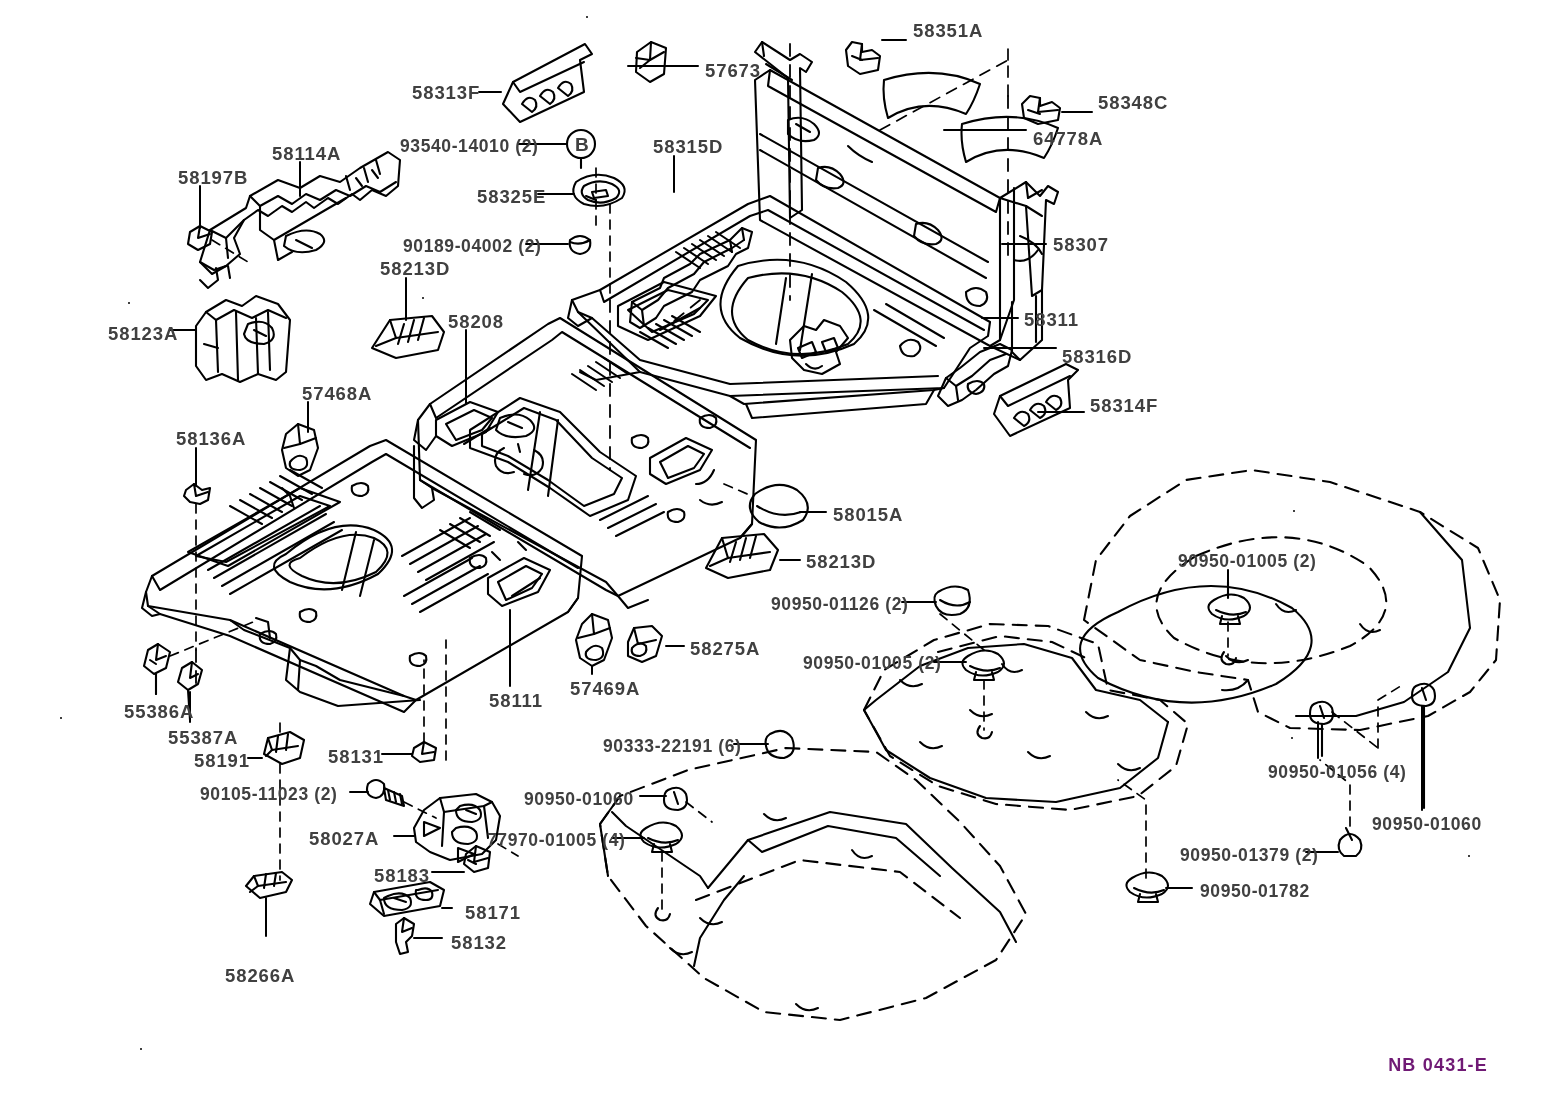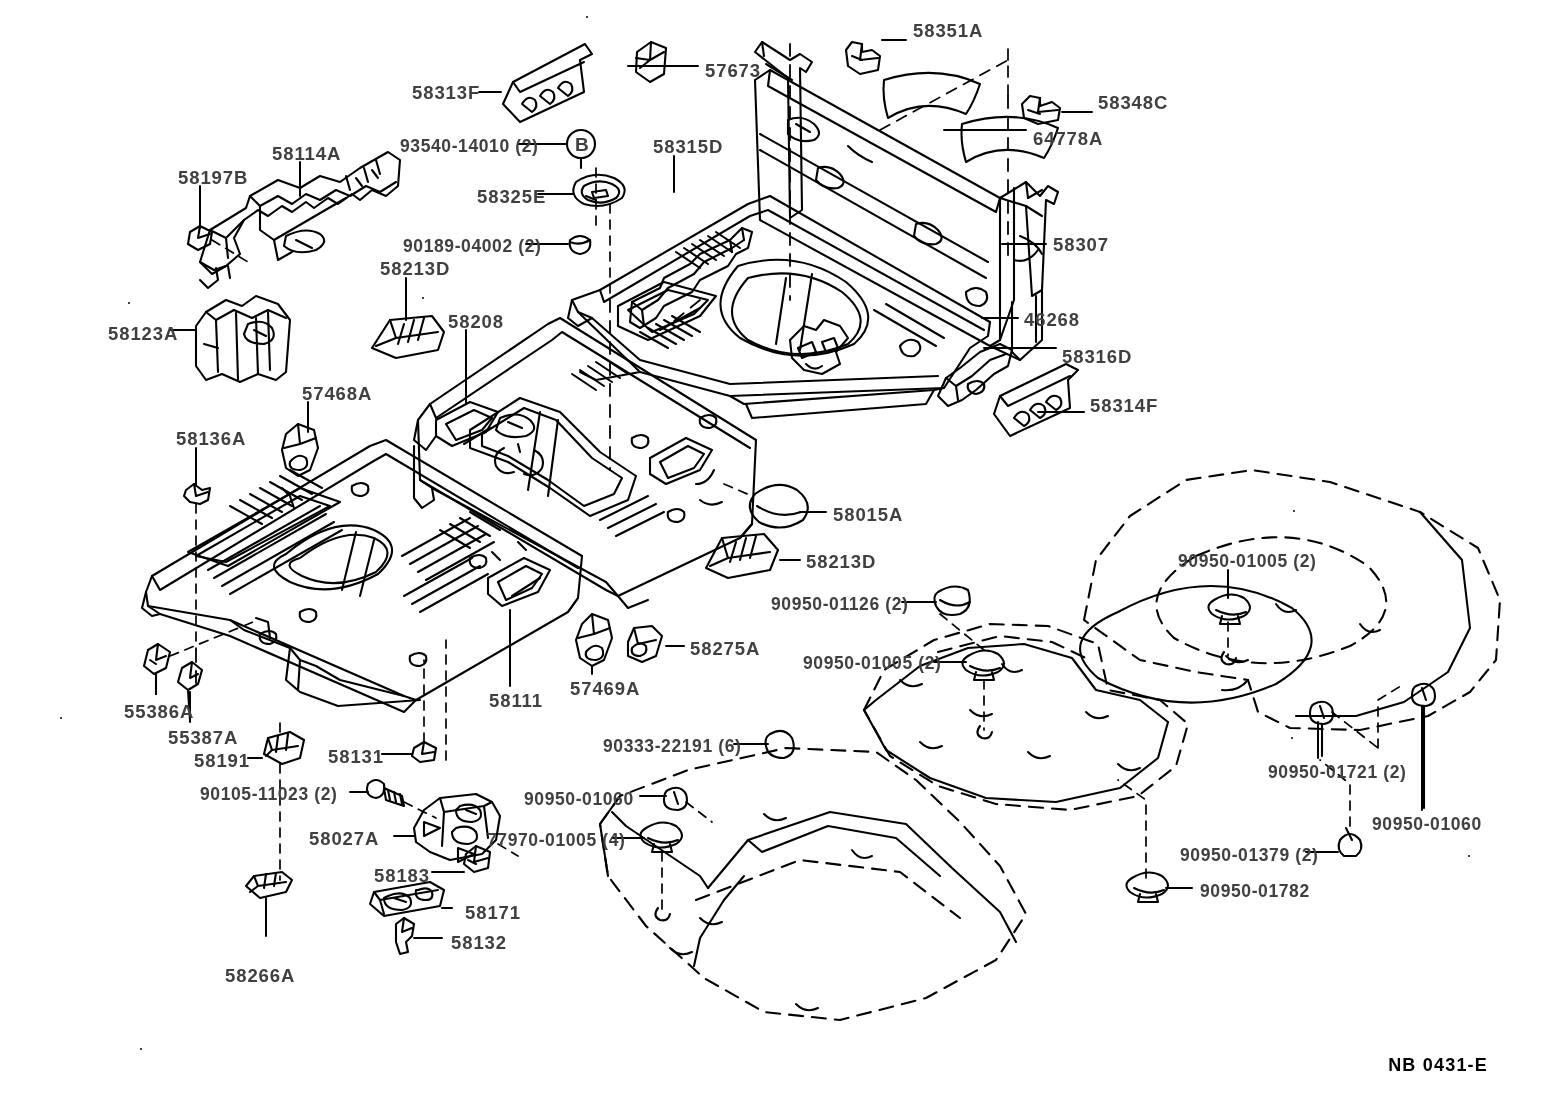--- a/index.html
+++ b/index.html
@@ -43,21 +43,21 @@
   }
   .plabel.sm { font-size: 17.5px; letter-spacing: 0.6px; }
   .dcode {
     position: absolute;
     right: 56px;
     bottom: 42px;
     font-family: "Liberation Sans", sans-serif;
     font-size: 18px;
     font-weight: bold;
     letter-spacing: 1.2px;
-    color: #000000;
+    color: #701a75;
     white-space: nowrap;
   }
   .speck { position:absolute; width:2px; height:2px; background:#000; border-radius:50%; }
 </style>
 </head>
 <body>
 
 <div id="diagram-root">
 
   <svg id="art-layer" viewBox="0 0 1544 1118" xmlns="http://www.w3.org/2000/svg">
@@ -697,39 +697,39 @@
       <div class="plabel" style="left: 272px; top: 145px;">58114A</div>
       <div class="plabel sm" style="left: 400px; top: 138px;">93540-14010 (2)</div>
       <div class="plabel" style="left: 653px; top: 138px;">58315D</div>
       <div class="plabel" style="left: 178px; top: 169px;">58197B</div>
       <div class="plabel" style="left: 477px; top: 188px;">58325E</div>
       <div class="plabel sm" style="left: 403px; top: 238px;">90189-04002 (2)</div>
       <div class="plabel" style="left: 1053px; top: 236px; text-align: right;">58307</div>
       <div class="plabel" style="left: 380px; top: 260px;">58213D</div>
       <div class="plabel" style="left: 108px; top: 325px;">58123A</div>
       <div class="plabel" style="left: 448px; top: 313px;">58208</div>
-      <div class="plabel" style="left: 1024px; top: 311px;">46268</div>
+      <div class="plabel" style="left: 1024px; top: 311px;">58311</div>
       <div class="plabel" style="left: 1062px; top: 348px;">58316D</div>
       <div class="plabel" style="left: 283px; top: 385px; margin-left: 19px;">57468A</div>
       <div class="plabel" style="left: 1090px; top: 397px;">58314F</div>
       <div class="plabel" style="left: 176px; top: 430px;">58136A</div>
       <div class="plabel" style="left: 833px; top: 506px;">58015A</div>
       <div class="plabel" style="left: 806px; top: 553px;">58213D</div>
       <div class="plabel sm" style="left: 1178px; top: 553px;">90950-01005 (2)</div>
       <div class="plabel sm" style="left: 771px; top: 596px;">90950-01126 (2)</div>
       <div class="plabel" style="left: 690px; top: 640px;">58275A</div>
       <div class="plabel sm" style="left: 803px; top: 655px;">90950-01005 (2)</div>
       <div class="plabel" style="left: 124px; top: 703px;">55386A</div>
       <div class="plabel" style="left: 489px; top: 692px;">58111</div>
       <div class="plabel" style="left: 570px; top: 680px;">57469A</div>
       <div class="plabel" style="left: 168px; top: 729px;">55387A</div>
       <div class="plabel" style="left: 194px; top: 752px;">58191</div>
       <div class="plabel" style="left: 328px; top: 748px;">58131</div>
       <div class="plabel sm" style="left: 603px; top: 738px;">90333-22191 (6)</div>
-      <div class="plabel sm" style="left: 1268px; top: 764px;">90950-01721 (2)</div>
+      <div class="plabel sm" style="left: 1268px; top: 764px;">90950-01056 (4)</div>
       <div class="plabel sm" style="left: 524px; top: 791px;">90950-01060</div>
       <div class="plabel sm" style="left: 200px; top: 786px;">90105-11023 (2)</div>
       <div class="plabel sm" style="left: 1372px; top: 816px;">90950-01060</div>
       <div class="plabel" style="left: 309px; top: 830px;">58027A</div>
       <div class="plabel sm" style="left: 487px; top: 832px;">77970-01005 (4)</div>
       <div class="plabel sm" style="left: 1180px; top: 847px;">90950-01379 (2)</div>
       <div class="plabel" style="left: 374px; top: 867px;">58183</div>
       <div class="plabel sm" style="left: 1200px; top: 883px;">90950-01782</div>
       <div class="plabel" style="left: 465px; top: 904px;">58171</div>
       <div class="plabel" style="left: 451px; top: 934px;">58132</div>

